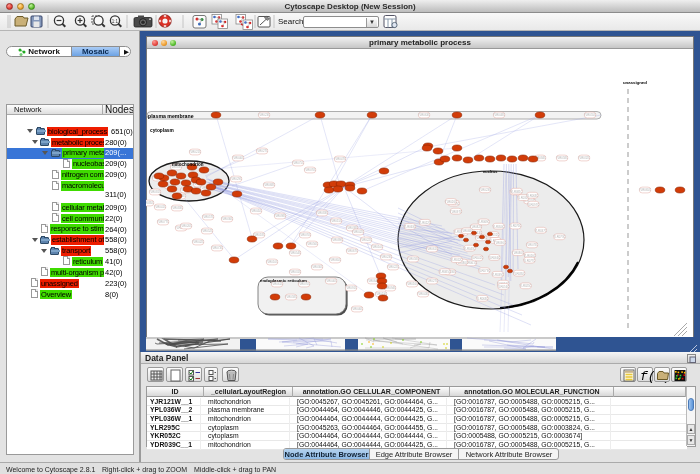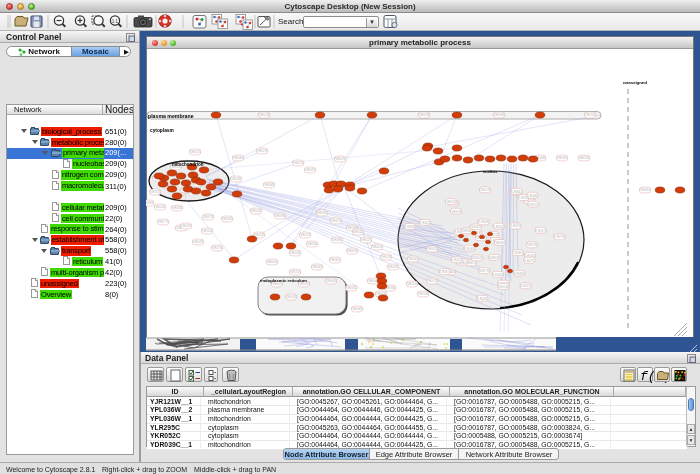--- a/index.html
+++ b/index.html
@@ -102,44 +102,37 @@
       <line x1="392" y1="19" x2="392" y2="27.5"></line>
     </g>
     <circle cx="394.5" cy="25" r="2.6" fill="#dfe6f2" stroke="#456" stroke-width="0.8"></circle>
   </svg>
 <span class="abs" style="left:278px;top:17px;font-size:8px;color:#111">Search:</span>
 <div class="abs" style="left:303px;top:15.5px;width:76px;height:12px;background:#fff;border:1px solid #8d8d8d;border-radius:2px">
   <div class="abs" style="right:1px;top:1px;width:11px;height:9px;background:linear-gradient(#fcfcfc,#d8d8d8);border-left:1px solid #999;text-align:center;font-size:6px;line-height:9px;color:#333">▼</div>
 </div>
 
 <div class="abs" style="left:0;top:31px;width:140px;height:431px;background:#e3e3e3;border-right:1px solid #9a9a9a">
-  <div class="abs" style="left:0;top:0;width:139px;height:12px;background:linear-gradient(#f6f6f6,#d6d6d6);border-bottom:1px solid #ababab">
-    <span class="abs" style="left:6px;top:0;font-size:8.5px;font-weight:bold;color:#222;line-height:12px">Control Panel</span>
-    <svg width="9" height="9" style="position:absolute;right:4px;top:1.5px">
-        <rect x="0.5" y="0.5" width="8" height="8" fill="none" stroke="#888"></rect>
-        <rect x="3" y="3" width="5.5" height="5.5" fill="#cdd8ea" stroke="#667"></rect>
-      </svg>
-  </div>
   <div class="abs" style="left:6px;top:15px;width:125px;height:10.5px;background:#fff;border:1px solid #8e8e8e;border-radius:5.5px;overflow:hidden">
     <div class="abs" style="left:0;top:0;width:64px;height:100%;text-align:center;font-size:8px;font-weight:bold;color:#111;line-height:10.5px"><svg width="8" height="8" style="vertical-align:-1.5px">
           <circle cx="2" cy="2" r="1.5" fill="#2a2"></circle>
           <circle cx="6" cy="4" r="1.5" fill="#2a2"></circle>
           <circle cx="3" cy="6.5" r="1.5" fill="#7c7"></circle>
           <line x1="2" y1="2" x2="6" y2="4" stroke="#2a2" stroke-width="0.7"></line>
         </svg> Network</div>
     <div class="abs" style="left:64px;top:0;width:49px;height:100%;background:linear-gradient(#a9cbf5,#6da3e4);border-left:1px solid #8e8e8e;border-right:1px solid #8e8e8e;text-align:center;font-size:8px;font-weight:bold;color:#0a2a52;line-height:10.5px">Mosaic</div>
     <div class="abs" style="left:114px;top:0;width:11px;height:100%;text-align:center;line-height:10.5px;font-size:6.5px;color:#111">▶</div>
   </div>
   <div class="abs" style="left:6px;top:73px;width:128px;height:351px;background:#fff;border:1px solid #9a9a9a;overflow:hidden">
     <div class="abs" style="left:0;top:0;width:127px;height:10px;background:linear-gradient(#fdfdfd,#dedede);border-bottom:1px solid #aaa">
       <span style="position:absolute;left:7px;font-size:7.5px;color:#111;line-height:10px">Network</span>
       <span style="position:absolute;left:98px;font-size:10px;color:#111;line-height:10px">Nodes</span>
       <span style="position:absolute;left:95px;top:0;width:1px;height:10px;background:#aaa"></span>
     </div>
-      <div style="position:absolute;left:0;top:21.2px;width:110px;height:10.8px;">
+      <div style="position:absolute;left:6px;top:21.2px;width:110px;height:10.8px;">
         <span style="position:absolute;left:14px;top:3px;width:0;height:0;border-left:3.5px solid transparent;border-right:3.5px solid transparent;border-top:4.5px solid #555"></span>
         <span style="position:absolute;left:23px;top:2px;width:9px;height:7px;background:#5d83ad;border:1px solid #2e4b68;border-radius:1px">
           <span style="position:absolute;left:0px;top:-2px;width:4px;height:2px;background:#5d83ad;border:1px solid #2e4b68;border-bottom:none"></span>
           <span style="position:absolute;left:0;top:1px;width:9px;height:2px;background:#7da3c8"></span>
         </span>
         <span style="position:absolute;left:34px;top:0.5px;height:9.5px;line-height:9.5px;background:#ee1d00;color:#000;padding:0 1px;font-size:7.5px;letter-spacing:-0.15px;white-space:nowrap;overflow:hidden;max-width:63px;display:inline-block">biological_process</span>
         <span style="position:absolute;left:98px;top:0.5px;font-size:7.5px;color:#000;line-height:9.5px">651(0)</span>
       </div>
       <div style="position:absolute;left:0;top:32.1px;width:126px;height:10.8px;">
         <span style="position:absolute;left:25px;top:3px;width:0;height:0;border-left:3.5px solid transparent;border-right:3.5px solid transparent;border-top:4.5px solid #555"></span>
@@ -168,21 +161,21 @@
       <div style="position:absolute;left:0;top:64.7px;width:126px;height:10.8px;">
         <span style="position:absolute;left:45px;top:0px;width:7px;height:9px;background:#fff;border:1px solid #999"></span>
         <span style="position:absolute;left:49px;top:0px;width:3px;height:3px;background:#e6e6e6;border-left:1px solid #999;border-bottom:1px solid #999"></span>
         <span style="position:absolute;left:54px;top:0.5px;height:9.5px;line-height:9.5px;background:#3fdb00;color:#000;padding:0 1px;font-size:7.5px;letter-spacing:-0.15px;white-space:nowrap;overflow:hidden;max-width:43px;display:inline-block">nitrogen compo</span>
         <span style="position:absolute;left:98px;top:0.5px;font-size:7.5px;color:#000;line-height:9.5px">209(0)</span>
       </div>
       <div style="position:absolute;left:0;top:75.5px;width:126px;height:10.8px;">
         <span style="position:absolute;left:45px;top:0px;width:7px;height:9px;background:#fff;border:1px solid #999"></span>
         <span style="position:absolute;left:49px;top:0px;width:3px;height:3px;background:#e6e6e6;border-left:1px solid #999;border-bottom:1px solid #999"></span>
         <span style="position:absolute;left:54px;top:0.5px;height:9.5px;line-height:9.5px;background:#3fdb00;color:#000;padding:0 1px;font-size:7.5px;letter-spacing:-0.15px;white-space:nowrap;overflow:hidden;max-width:43px;display:inline-block">macromolecule</span>
-        <span style="position:absolute;left:98px;top:1px;font-size:7.5px;color:#000;line-height:9.5px">311(0)</span>
+        <span style="position:absolute;left:98px;top:9px;font-size:7.5px;color:#000;line-height:9.5px">311(0)</span>
       </div>
       <div style="position:absolute;left:0;top:97.2px;width:126px;height:10.8px;">
         <span style="position:absolute;left:45px;top:0px;width:7px;height:9px;background:#fff;border:1px solid #999"></span>
         <span style="position:absolute;left:49px;top:0px;width:3px;height:3px;background:#e6e6e6;border-left:1px solid #999;border-bottom:1px solid #999"></span>
         <span style="position:absolute;left:54px;top:0.5px;height:9.5px;line-height:9.5px;background:#3fdb00;color:#000;padding:0 1px;font-size:7.5px;letter-spacing:-0.15px;white-space:nowrap;overflow:hidden;max-width:43px;display:inline-block">cellular metabo</span>
         <span style="position:absolute;left:98px;top:0.5px;font-size:7.5px;color:#000;line-height:9.5px">209(0)</span>
       </div>
       <div style="position:absolute;left:0;top:108.0px;width:126px;height:10.8px;">
         <span style="position:absolute;left:45px;top:0px;width:7px;height:9px;background:#fff;border:1px solid #999"></span>
         <span style="position:absolute;left:49px;top:0px;width:3px;height:3px;background:#e6e6e6;border-left:1px solid #999;border-bottom:1px solid #999"></span>

